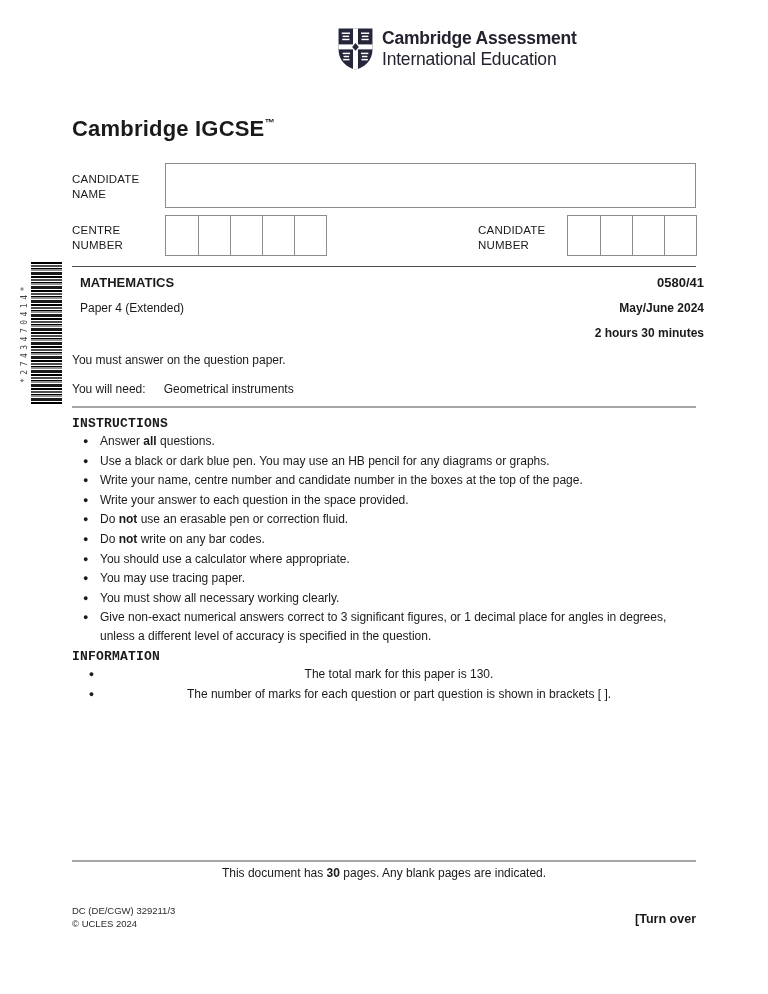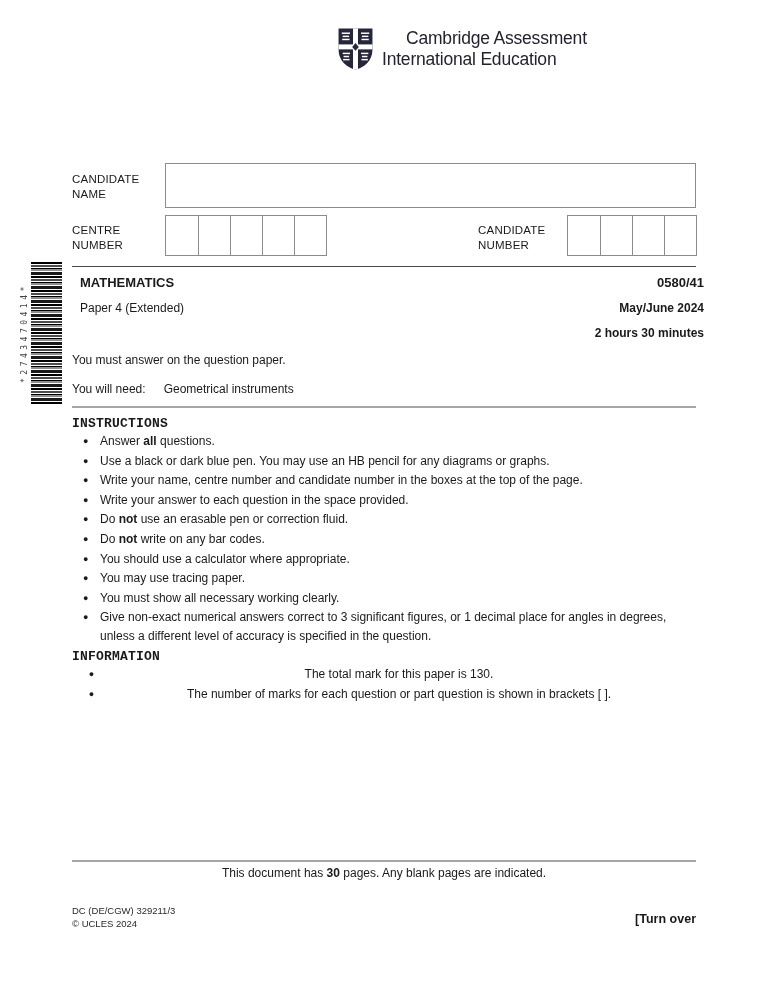--- a/index.html
+++ b/index.html
@@ -7,21 +7,21 @@
   body { font-family:"Liberation Sans", sans-serif; color:#1a1a1a; }
   .page {
     position:relative; width:768px; height:994px; background:#ffffff;
     overflow:hidden; margin:0 auto;
   }
 
   
   .logo { position:absolute; top:27px; left:337px; display:flex; align-items:flex-start; }
   .logo-shield { flex:0 0 auto; margin-right:8px; }
   .logo-text { line-height:21px; letter-spacing:-0.2px; color:#232330; padding-top:1px; }
-  .logo-line1 { font-weight:normal; font-size:17.5px;margin-left:24px; }
+  .logo-line1 { font-weight:bold; font-size:17.5px; }
   .logo-line2 { font-weight:normal; font-size:17.5px; }
 
   
   .main-title { position:absolute; top:116px; left:72px; font-size:22px; font-weight:bold; letter-spacing:0.2px; }
   .main-title sup { font-size:10px; font-weight:bold; vertical-align:10px; letter-spacing:0; }
 
   
   .field-label { position:absolute; font-size:11.5px; line-height:15px; white-space:pre-line; letter-spacing:0.2px; }
   .name-label   { top:172px; left:72px; }
   .centre-label { top:223px; left:72px; }
@@ -107,20 +107,21 @@
             <rect x="26.5" y="34.8" width="7" height="1.6"></rect>
         </g>
       </svg>
     </div>
     <div class="logo-text">
       <div class="logo-line1">Cambridge Assessment</div>
       <div class="logo-line2">International Education</div>
     </div>
   </div>
 
+  <div class="main-title"><span>Cambridge IGCSE</span><sup>™</sup></div>
 
   <div class="field-label name-label">CANDIDATE
 NAME</div>
   <div class="name-box"></div>
 
   <div class="field-label centre-label">CENTRE
 NUMBER</div>
   <div class="box-row centre-boxes">
     <div class="box-cell"></div>
     <div class="box-cell"></div>

